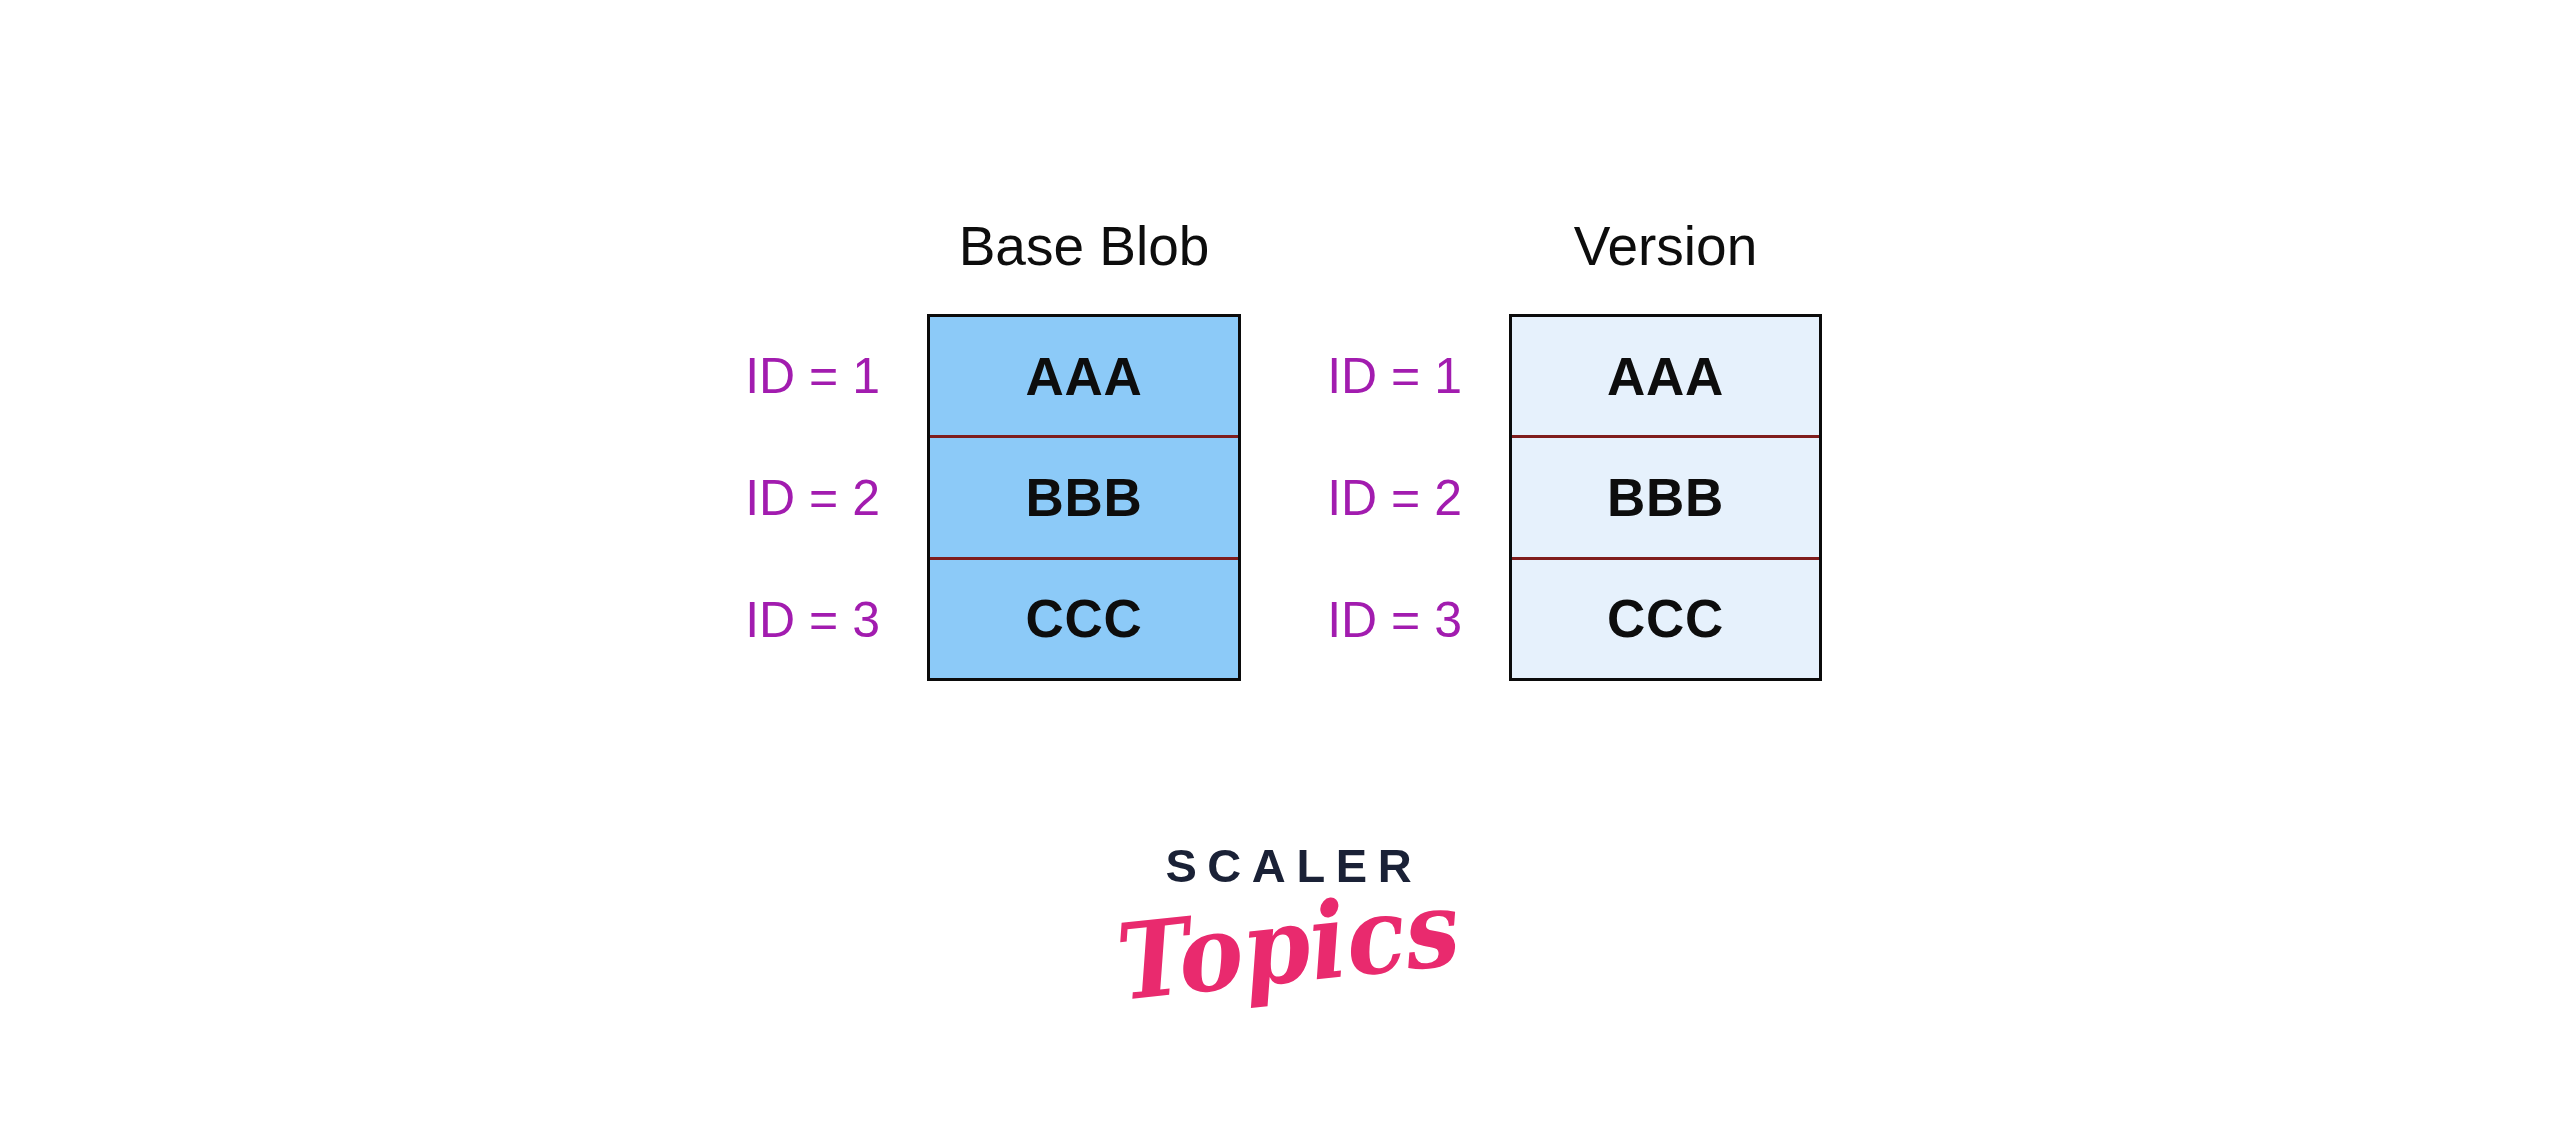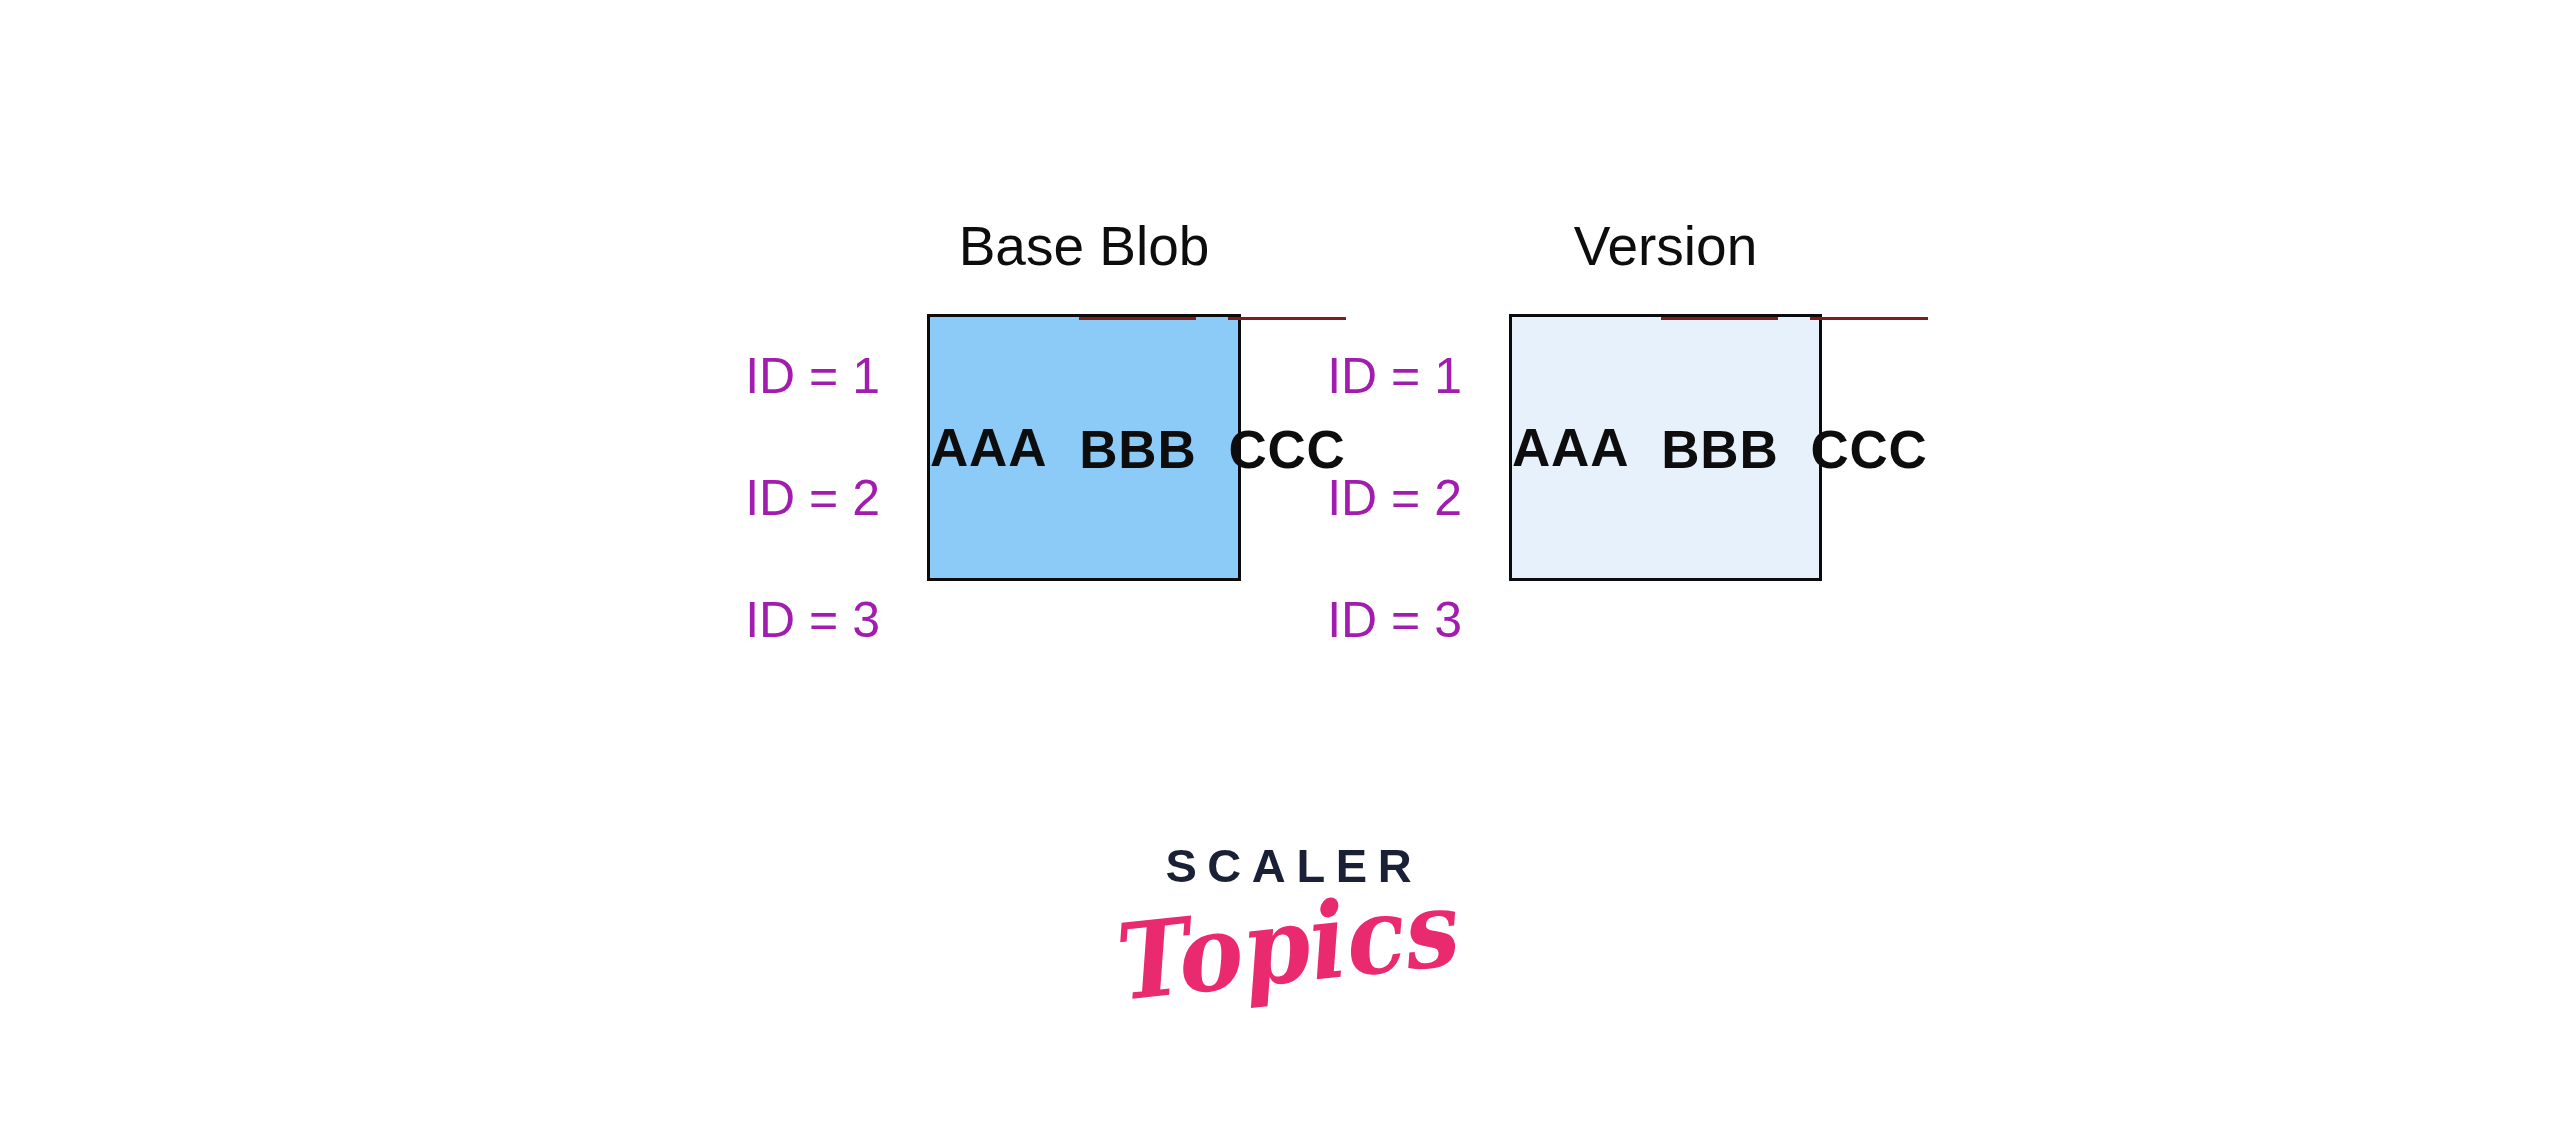--- a/index.html
+++ b/index.html
@@ -27,26 +27,25 @@
     color: #0d0d0d;
     white-space: nowrap;
     margin-top: 16px;
   }
   .title-base { left: 927px; width: 314px; }
   .title-version { left: 1509px; width: 313px; }
 
   .blob-table {
     position: absolute;
     top: 314px;
-    height: 267px;
+    height: 367px;
     border: 3.8px solid #0b0b0b;
     box-sizing: border-box;
     display: flex;
-    flex-direction: row;
-    gap: 32px;
+    flex-direction: column;
   }
   .table-base { left: 927px; width: 314px; }
   .table-version { left: 1509px; width: 313px; }
 
   .cell {
     flex: 1;
     display: flex;
     align-items: center;
     justify-content: center;
     font-size: 53px;

